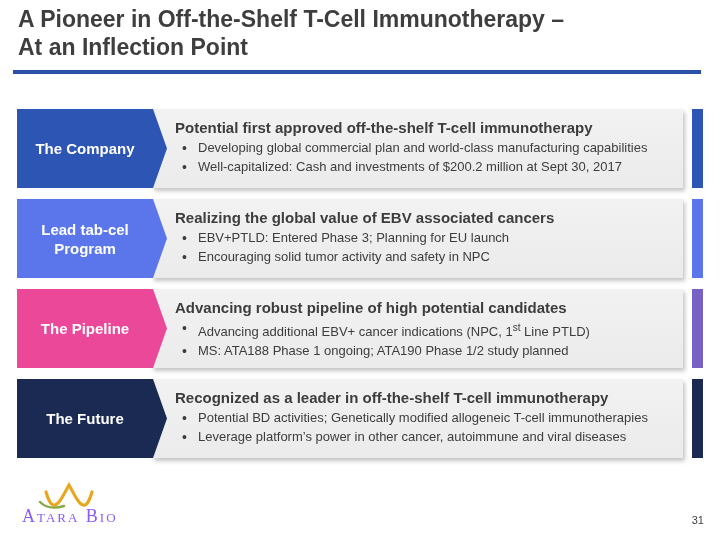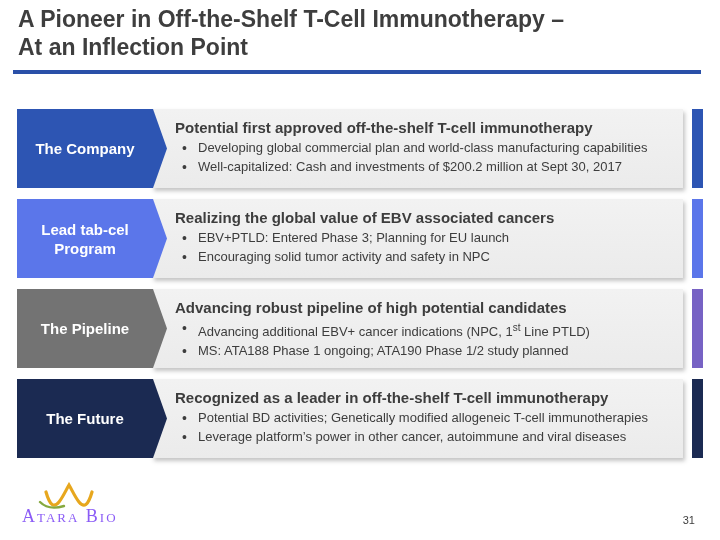--- a/index.html
+++ b/index.html
@@ -43,21 +43,21 @@
   .label span { display:block; padding-right:14px; max-width:118px; }
 
   .strip { position:absolute; left:692px; top:0; width:11px; height:79px; }
 
   .logo-mark { position:absolute; left:38px; top:482px; width:62px; height:27px; }
   .logo-text {
     position:absolute; left:22px; top:506px;
     font-family:"Liberation Serif", serif; font-variant:small-caps;
     font-size:18px; letter-spacing:2px; color:#8b5cf6;
   }
-  .page-number { position:absolute; right:25px; top:514px; font-size:11px; color:#3e3e3e; }
+  .page-number { position:absolute; right:16px; top:514px; font-size:11px; color:#3e3e3e; }
 </style>
 </head>
 <body>
 
 <div class="slide">
 
   <div class="title">
     <div>A Pioneer in Off-the-Shelf T-Cell Immunotherapy –</div>
     <div>At an Inflection Point</div>
   </div>
@@ -92,21 +92,21 @@
   </div>
 
   <div class="row row-3">
     <div class="gray-box">
       <div class="heading">Advancing robust pipeline of high potential candidates</div>
       <ul class="bullets">
         <li>Advancing additional EBV+ cancer indications (NPC, 1<sup>st</sup> Line PTLD)</li>
         <li>MS: ATA188 Phase 1 ongoing; ATA190 Phase 1/2 study planned</li>
       </ul>
     </div>
-    <div class="label" style="background-color: #737373;">
+    <div class="label" style="background-color: #ec4899;">
       <span>The Pipeline</span>
     </div>
     <div class="strip" style="background-color: rgb(119, 98, 196);"></div>
   </div>
 
   <div class="row row-4">
     <div class="gray-box">
       <div class="heading">Recognized as a leader in off-the-shelf T-cell immunotherapy</div>
       <ul class="bullets">
         <li>Potential BD activities; Genetically modified allogeneic T-cell immunotherapies</li>

